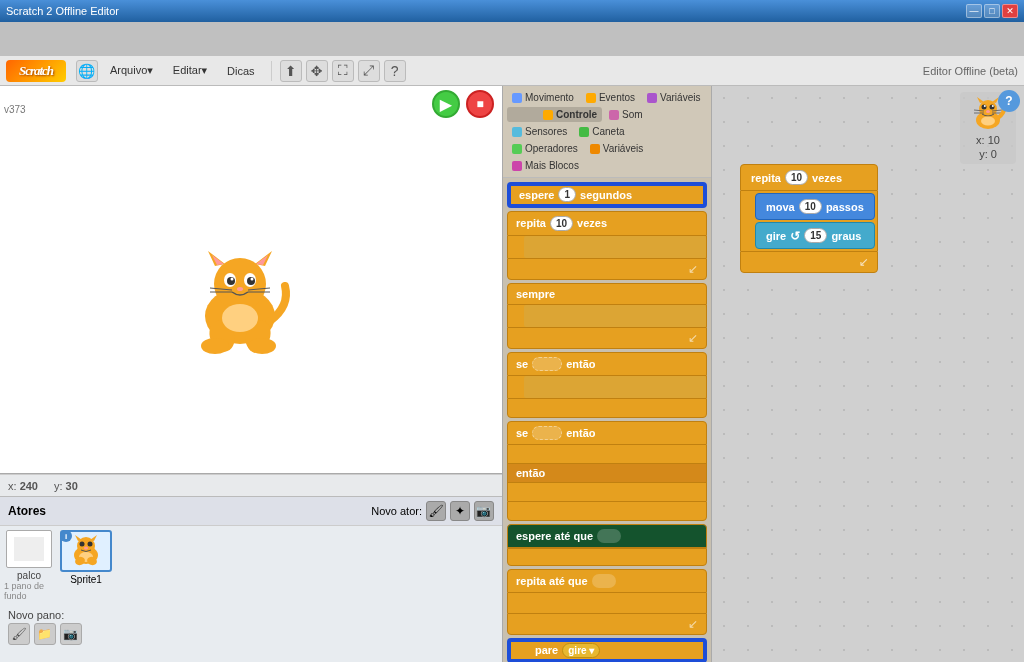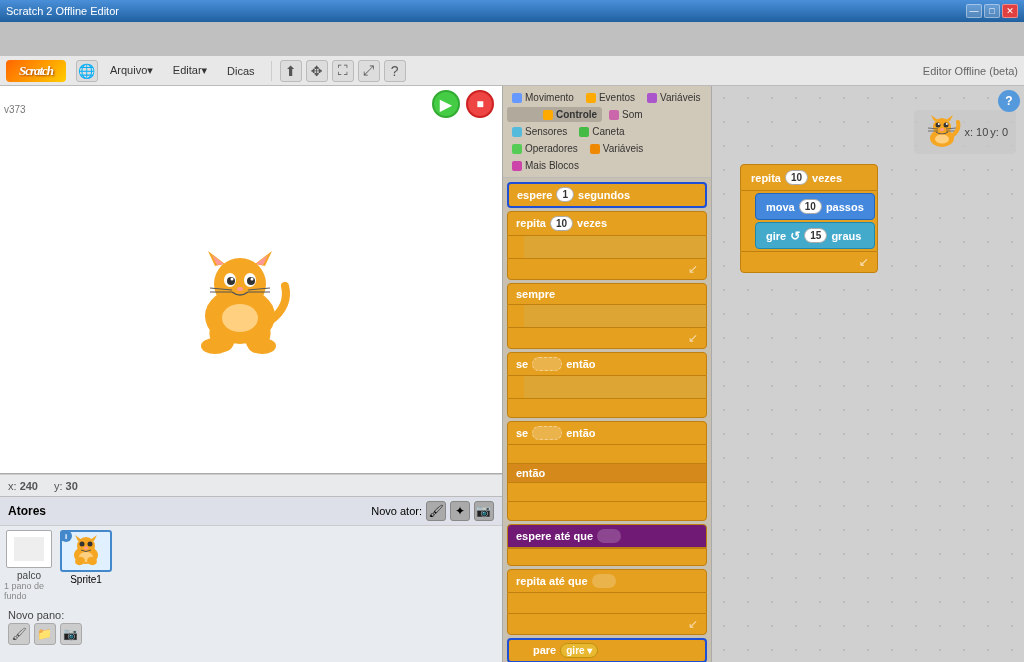--- a/index.html
+++ b/index.html
@@ -183,21 +183,21 @@
       flex: 1; overflow-y: auto; padding: 4px;
       display: flex; flex-direction: column; gap: 3px;
       background: #c8c0b0;
     }
     .block {
       border-radius: 4px; padding: 5px 8px; cursor: pointer;
       font-size: 11px; color: white; font-weight: bold;
       position: relative; display: flex; align-items: center; gap: 4px;
       min-height: 24px; white-space: nowrap;
     }
-    .block.orange { background: #e6a020; border: 2px solid #1d4ed8; }
+    .block.orange { background: #e6a020; border: 4px solid #1d4ed8; }
     .block-value {
       background: white; color: #333; border-radius: 10px; padding: 1px 5px;
       font-size: 10px; font-weight: bold; border: 1px solid #aaa;
     }
     .block-dropdown {
       background: #e8b830; color: white; border-radius: 10px; padding: 1px 5px;
       font-size: 10px; border: 1px solid #c09010;
     }
 
     
@@ -207,24 +207,24 @@
       background-image: radial-gradient(circle, #bbb 1px, transparent 1px);
       background-size: 24px 24px;
       position: relative; overflow: hidden;
     }
 
     
     .canvas-block-group { position: absolute; }
 
     
     #stage-corner {
-      position: absolute; top: 24px; right: 8px;
+      position: absolute; top: 6px; right: 8px;
       background: rgba(200,200,200,0.8); border-radius: 4px;
       padding: 4px 8px; font-size: 11px; color: #444;
-      display: flex; flex-direction: row; align-items: center; gap: 2px;
+      display: flex; flex-direction: column; align-items: center; gap: 2px;
     }
 
     #zoom-controls {
       position: absolute; bottom: 6px; right: 6px;
       display: flex; align-items: center; gap: 2px;
     }
     .zoom-btn {
       width: 22px; height: 20px; background: #c0c0c0; border: 1px solid #999;
       border-radius: 3px; cursor: pointer; display: flex; align-items: center;
       justify-content: center; font-size: 12px; color: #555;
@@ -486,21 +486,21 @@
         <div style="background:#d4891a;border:1px solid #c08010;border-left:1px solid #c08010;padding:3px 8px;color:white;font-weight:bold;font-size:11px;">
           <span>então</span>
         </div>
         <div style="background:#e6a020;border-left:1px solid #c08010;border-right:1px solid #c08010;height:18px;padding-left:16px;"></div>
         <div style="background:#e6a020;border:1px solid #c08010;border-radius:0 0 4px 4px;padding:3px 8px;">
           &nbsp;
         </div>
       </div>
 
       <div style="position:relative;">
-        <div style="background:#701a75;border:1px solid #c08010;border-radius:4px 4px 0 0;padding:4px 8px;color:white;font-weight:bold;font-size:11px;display:flex;align-items:center;gap:4px;">
+        <div style="background:#14532d;border:1px solid #c08010;border-radius:4px 4px 0 0;padding:4px 8px;color:white;font-weight:bold;font-size:11px;display:flex;align-items:center;gap:4px;">
           <span>espere até que</span>
           <span style="display:inline-block;width:24px;height:14px;background:rgba(255,255,255,0.2);border-radius:8px;"></span>
         </div>
         <div style="background:#e6a020;border:1px solid #c08010;border-radius:0 0 4px 4px;padding:2px 8px;">&nbsp;</div>
       </div>
 
       <div>
         <div style="background:#e6a020;border:1px solid #c08010;border-radius:4px 4px 0 0;padding:4px 8px;color:white;font-weight:bold;font-size:11px;display:flex;align-items:center;gap:4px;">
           <span>repita até que</span>
           <span style="display:inline-block;width:24px;height:14px;background:rgba(255,255,255,0.2);border-radius:8px;"></span>

